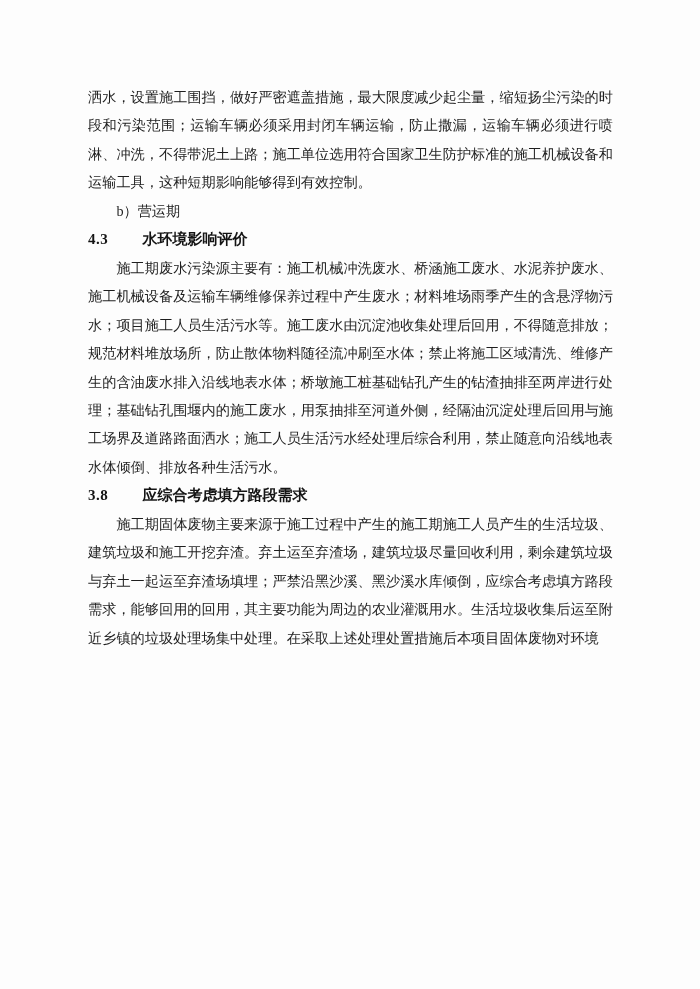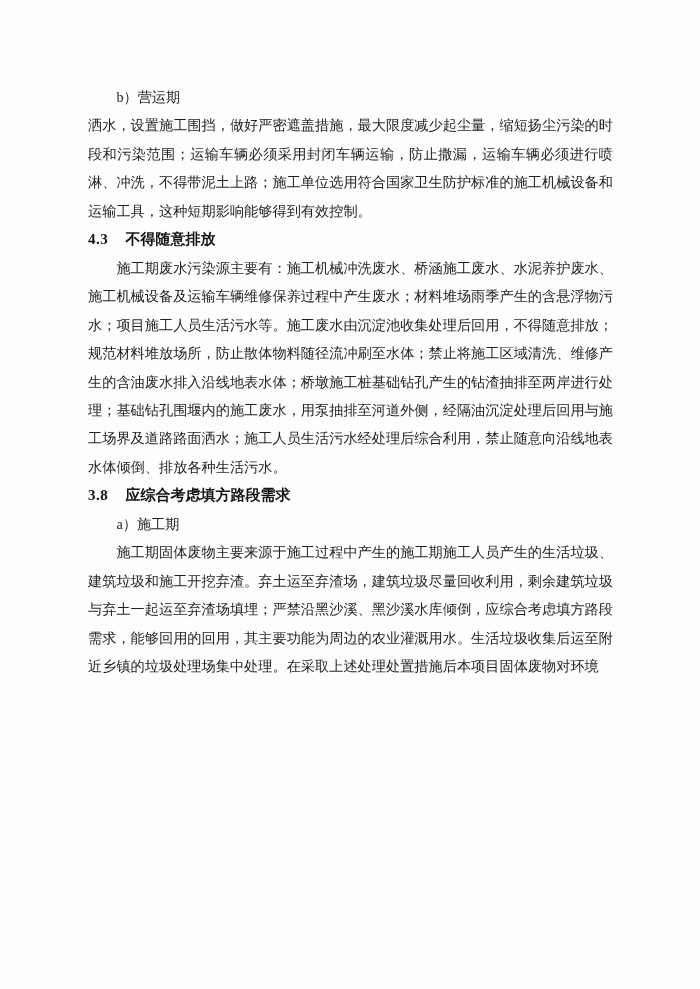--- a/index.html
+++ b/index.html
@@ -38,47 +38,46 @@
   h2.heading {
     margin: 0;
     font-size: 15px;
     line-height: 28.45px;
     font-weight: bold;
     color: #141414;
     font-family: "Liberation Sans", "DejaVu Sans", sans-serif;
   }
   h2.heading .num {
     display: inline-block;
-    margin-right: 13px;
+    margin-right: 30px;
     font-family: "Liberation Serif", "DejaVu Serif", serif;
     letter-spacing: 0.5px;
   }
 </style>
 </head>
 <body>
 
 <div class="page">
   <div class="content">
 
+    <p class="para">洒水，设置施工围挡，做好严密遮盖措施，最大限度减少起尘量，缩短扬尘污染的时段和污染范围；运输车辆必须采用封闭车辆运输，防止撒漏，运输车辆必须进行喷淋、冲洗，不得带泥土上路；施工单位选用符合国家卫生防护标准的施工机械设备和运输工具，这种短期影响能够得到有效控制。</p>
+
     <p class="para subhead">b）营运期</p>
-
-    <p class="para">洒水，设置施工围挡，做好严密遮盖措施，最大限度减少起尘量，缩短扬尘污染的时段和污染范围；运输车辆必须采用封闭车辆运输，防止撒漏，运输车辆必须进行喷淋、冲洗，不得带泥土上路；施工单位选用符合国家卫生防护标准的施工机械设备和运输工具，这种短期影响能够得到有效控制。</p>
 
 
     <h2 class="heading">
       <span class="num">4.3</span>
-      <span>不得随意排放</span>
+      <span>水环境影响评价</span>
     </h2>
 
     <p class="para indent">施工期废水污染源主要有：施工机械冲洗废水、桥涵施工废水、水泥养护废水、施工机械设备及运输车辆维修保养过程中产生废水；材料堆场雨季产生的含悬浮物污水；项目施工人员生活污水等。施工废水由沉淀池收集处理后回用，不得随意排放；规范材料堆放场所，防止散体物料随径流冲刷至水体；禁止将施工区域清洗、维修产生的含油废水排入沿线地表水体；桥墩施工桩基础钻孔产生的钻渣抽排至两岸进行处理；基础钻孔围堰内的施工废水，用泵抽排至河道外侧，经隔油沉淀处理后回用与施工场界及道路路面洒水；施工人员生活污水经处理后综合利用，禁止随意向沿线地表水体倾倒、排放各种生活污水。</p>
 
 
     <h2 class="heading">
       <span class="num">3.8</span>
       <span>应综合考虑填方路段需求</span>
     </h2>
 
-    <p class="para subhead">a）施工期</p>
 
     <p class="para indent">施工期固体废物主要来源于施工过程中产生的施工期施工人员产生的生活垃圾、建筑垃圾和施工开挖弃渣。弃土运至弃渣场，建筑垃圾尽量回收利用，剩余建筑垃圾与弃土一起运至弃渣场填埋；严禁沿黑沙溪、黑沙溪水库倾倒，应综合考虑填方路段需求，能够回用的回用，其主要功能为周边的农业灌溉用水。生活垃圾收集后运至附近乡镇的垃圾处理场集中处理。在采取上述处理处置措施后本项目固体废物对环境</p>
 
   </div>
 </div>
 
 </body></html>

